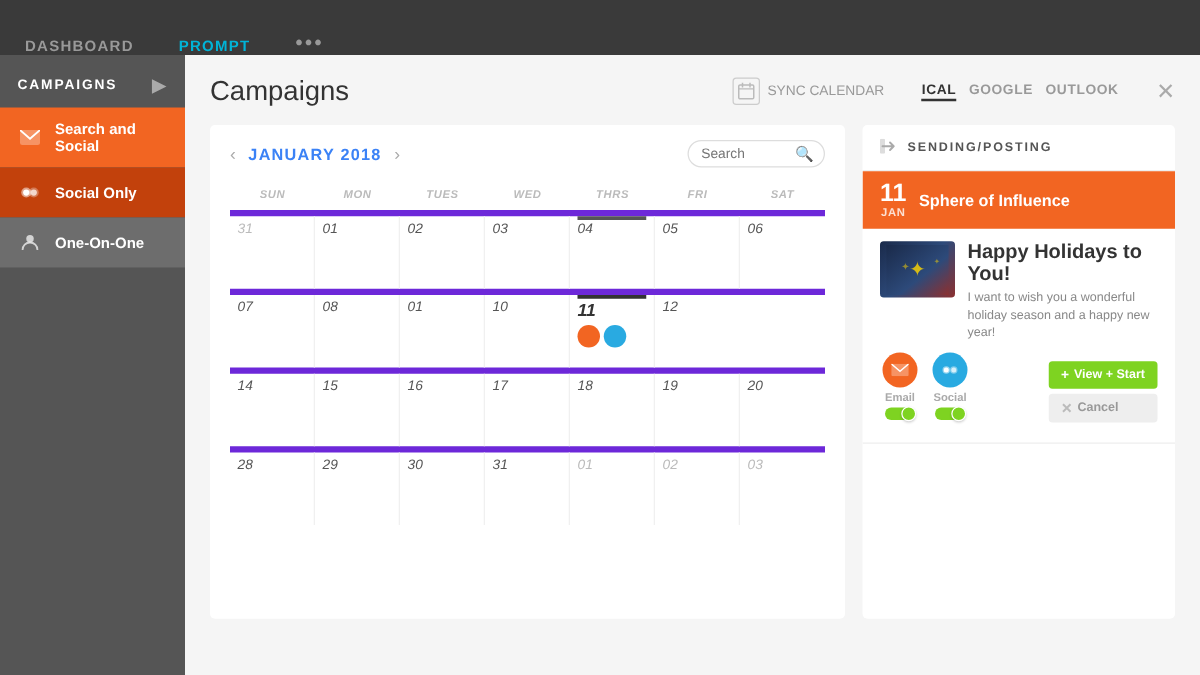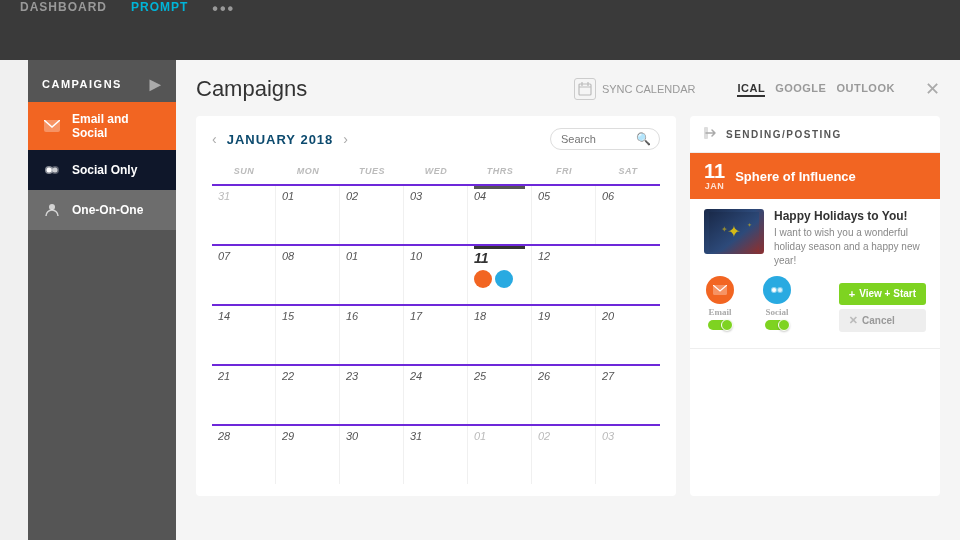--- a/index.html
+++ b/index.html
@@ -1,25 +1,25 @@
 <!DOCTYPE html>
 <html><head>
   <meta charset="utf-8">
   <style>
     * { box-sizing: border-box; margin: 0; padding: 0; }
     body { font-family: 'Helvetica Neue', Arial, sans-serif; background: #f0f0f0; width: 960px; height: 540px; overflow: hidden; }
 
     
     .top-nav {
       background: #3a3a3a;
-      height: 60px;
-      display: flex;
-      align-items: flex-start;
+      height: 44px;
+      display: flex;
+      align-items: flex-end;
       padding: 0 20px;
-      gap: 24px;
+      gap: 36px;
     }
     .nav-item {
       color: #999;
       font-size: 12px;
       font-weight: 600;
       letter-spacing: 1px;
       cursor: pointer;
     }
     .nav-item.active {
       color: #00b4d8;
@@ -27,21 +27,20 @@
     .nav-dots {
       color: #999;
       font-size: 16px;
       letter-spacing: 2px;
     }
 
     
     .layout {
       display: flex;
       height: 496px;
-      padding-left: 28px;
     }
 
     
     .sidebar {
       width: 148px;
       background: #555;
       flex-shrink: 0;
     }
     .sidebar-header {
       padding: 16px 14px 10px;
@@ -61,21 +60,21 @@
       display: flex;
       align-items: center;
       gap: 10px;
       padding: 10px 14px;
       cursor: pointer;
       font-size: 12px;
       font-weight: 600;
       color: #fff;
     }
     .sidebar-item.email-social { background: #f26522; }
-    .sidebar-item.social-only { background: #0f172a; }
+    .sidebar-item.social-only { background: #c2410c; }
     .sidebar-item.one-on-one { background: #6d6d6d; }
     .sidebar-icon {
       width: 20px;
       height: 20px;
       display: flex;
       align-items: center;
       justify-content: center;
       flex-shrink: 0;
     }
 
@@ -128,21 +127,20 @@
       font-size: 11px;
       color: #999;
       cursor: pointer;
       font-weight: 600;
       letter-spacing: 0.5px;
     }
     .cal-link.active {
       color: #333;
       border-bottom: 2px solid #333;
       padding-bottom: 1px;
-      margin-left: 12px;
     }
     .close-btn {
       color: #aaa;
       font-size: 18px;
       cursor: pointer;
       margin-left: 10px;
     }
 
     
     .calendar-area {
@@ -168,21 +166,21 @@
       color: #aaa;
       font-size: 14px;
       cursor: pointer;
       background: none;
       border: none;
     }
     .cal-month {
       font-size: 13px;
       font-weight: 700;
       letter-spacing: 1px;
-      color: #0c4a6e;
+      color: #3b82f6;
     }
     .cal-search {
       margin-left: auto;
       display: flex;
       align-items: center;
       border: 1px solid #ddd;
       border-radius: 14px;
       padding: 3px 10px;
       gap: 5px;
       width: 110px;
@@ -219,21 +217,21 @@
       padding: 4px 0;
     }
     .cal-weeks {
       display: grid;
       grid-template-rows: repeat(5, 1fr);
       gap: 0;
     }
     .cal-week {
       display: grid;
       grid-template-columns: repeat(7, 1fr);
-      border-top: 2px solid #6d28d9;
+      border-top: 5px solid #6d28d9;
     }
     .cal-cell {
       min-height: 58px;
       padding: 4px 6px;
       position: relative;
       border-right: 1px solid #f0f0f0;
       font-size: 11px;
       color: #bbb;
     }
     .cal-cell:last-child { border-right: none; }
@@ -343,39 +341,38 @@
       display: flex;
       align-items: center;
       justify-content: center;
       position: relative;
       overflow: hidden;
     }
     .campaign-desc {
       flex: 1;
     }
     .campaign-name {
-      font-size: 12px;
+      font-size: 16px;
       font-weight: 700;
       color: #333;
       margin-bottom: 3px;
     }
     .campaign-text {
       font-size: 10px;
       color: #888;
       line-height: 1.4;
     }
 
     
     .channel-row {
       display: flex;
       align-items: center;
-      gap: 29px;
+      gap: 12px;
       margin-bottom: 8px;
       padding: 0 2px;
-      font-family: Liberation Serif, serif;
     }
     .channel-item {
       display: flex;
       flex-direction: column;
       align-items: center;
       gap: 3px;
     }
     .channel-icon {
       width: 28px;
       height: 28px;
@@ -466,21 +463,21 @@
       <span class="sidebar-arrow">▶</span>
     </div>
 
     <div class="sidebar-item email-social">
       <div class="sidebar-icon">
         <svg width="16" height="12" viewBox="0 0 16 12" fill="none">
           <rect x="0" y="0" width="16" height="12" rx="2" fill="rgba(255,255,255,0.3)"></rect>
           <polyline points="0,0 8,7 16,0" stroke="white" stroke-width="1.5" fill="none"></polyline>
         </svg>
       </div>
-      <span>Email and Social</span>
+      <span>Search and Social</span>
     </div>
 
     <div class="sidebar-item social-only">
       <div class="sidebar-icon">
         <svg width="18" height="12" viewBox="0 0 18 12" fill="none">
           <circle cx="6" cy="6" r="4" fill="rgba(255,255,255,0.5)"></circle>
           <circle cx="12" cy="6" r="4" fill="rgba(255,255,255,0.3)"></circle>
           <circle cx="6" cy="6" r="2.5" fill="white"></circle>
           <circle cx="12" cy="6" r="2.5" fill="white" opacity="0.7"></circle>
         </svg>
@@ -580,29 +577,20 @@
             <div class="cal-week">
               <div class="cal-cell current-month"><span>14</span></div>
               <div class="cal-cell current-month"><span>15</span></div>
               <div class="cal-cell current-month"><span>16</span></div>
               <div class="cal-cell current-month"><span>17</span></div>
               <div class="cal-cell current-month"><span>18</span></div>
               <div class="cal-cell current-month"><span>19</span></div>
               <div class="cal-cell current-month"><span>20</span></div>
             </div>
 
-            <div class="cal-week">
-              <div class="cal-cell current-month"><span>21</span></div>
-              <div class="cal-cell current-month"><span>22</span></div>
-              <div class="cal-cell current-month"><span>23</span></div>
-              <div class="cal-cell current-month"><span>24</span></div>
-              <div class="cal-cell current-month"><span>25</span></div>
-              <div class="cal-cell current-month"><span>26</span></div>
-              <div class="cal-cell current-month"><span>27</span></div>
-            </div>
 
             <div class="cal-week">
               <div class="cal-cell current-month"><span>28</span></div>
               <div class="cal-cell current-month"><span>29</span></div>
               <div class="cal-cell current-month"><span>30</span></div>
               <div class="cal-cell current-month"><span>31</span></div>
               <div class="cal-cell"><span>01</span></div>
               <div class="cal-cell"><span>02</span></div>
               <div class="cal-cell"><span>03</span></div>
             </div>

